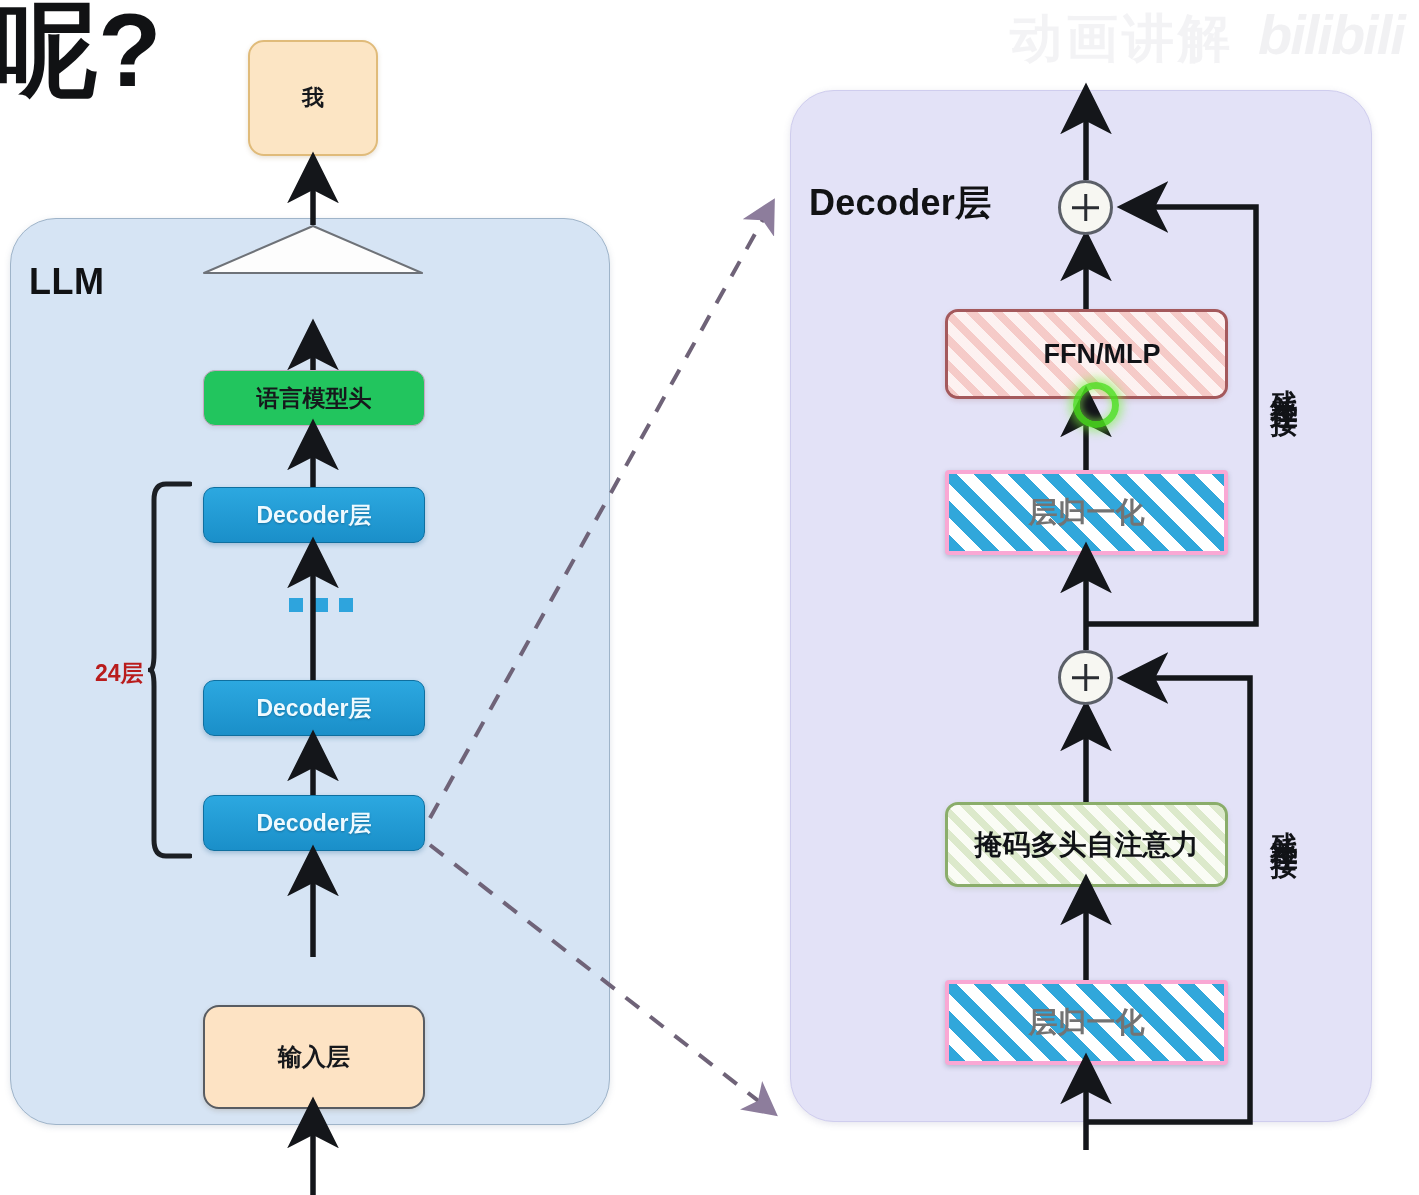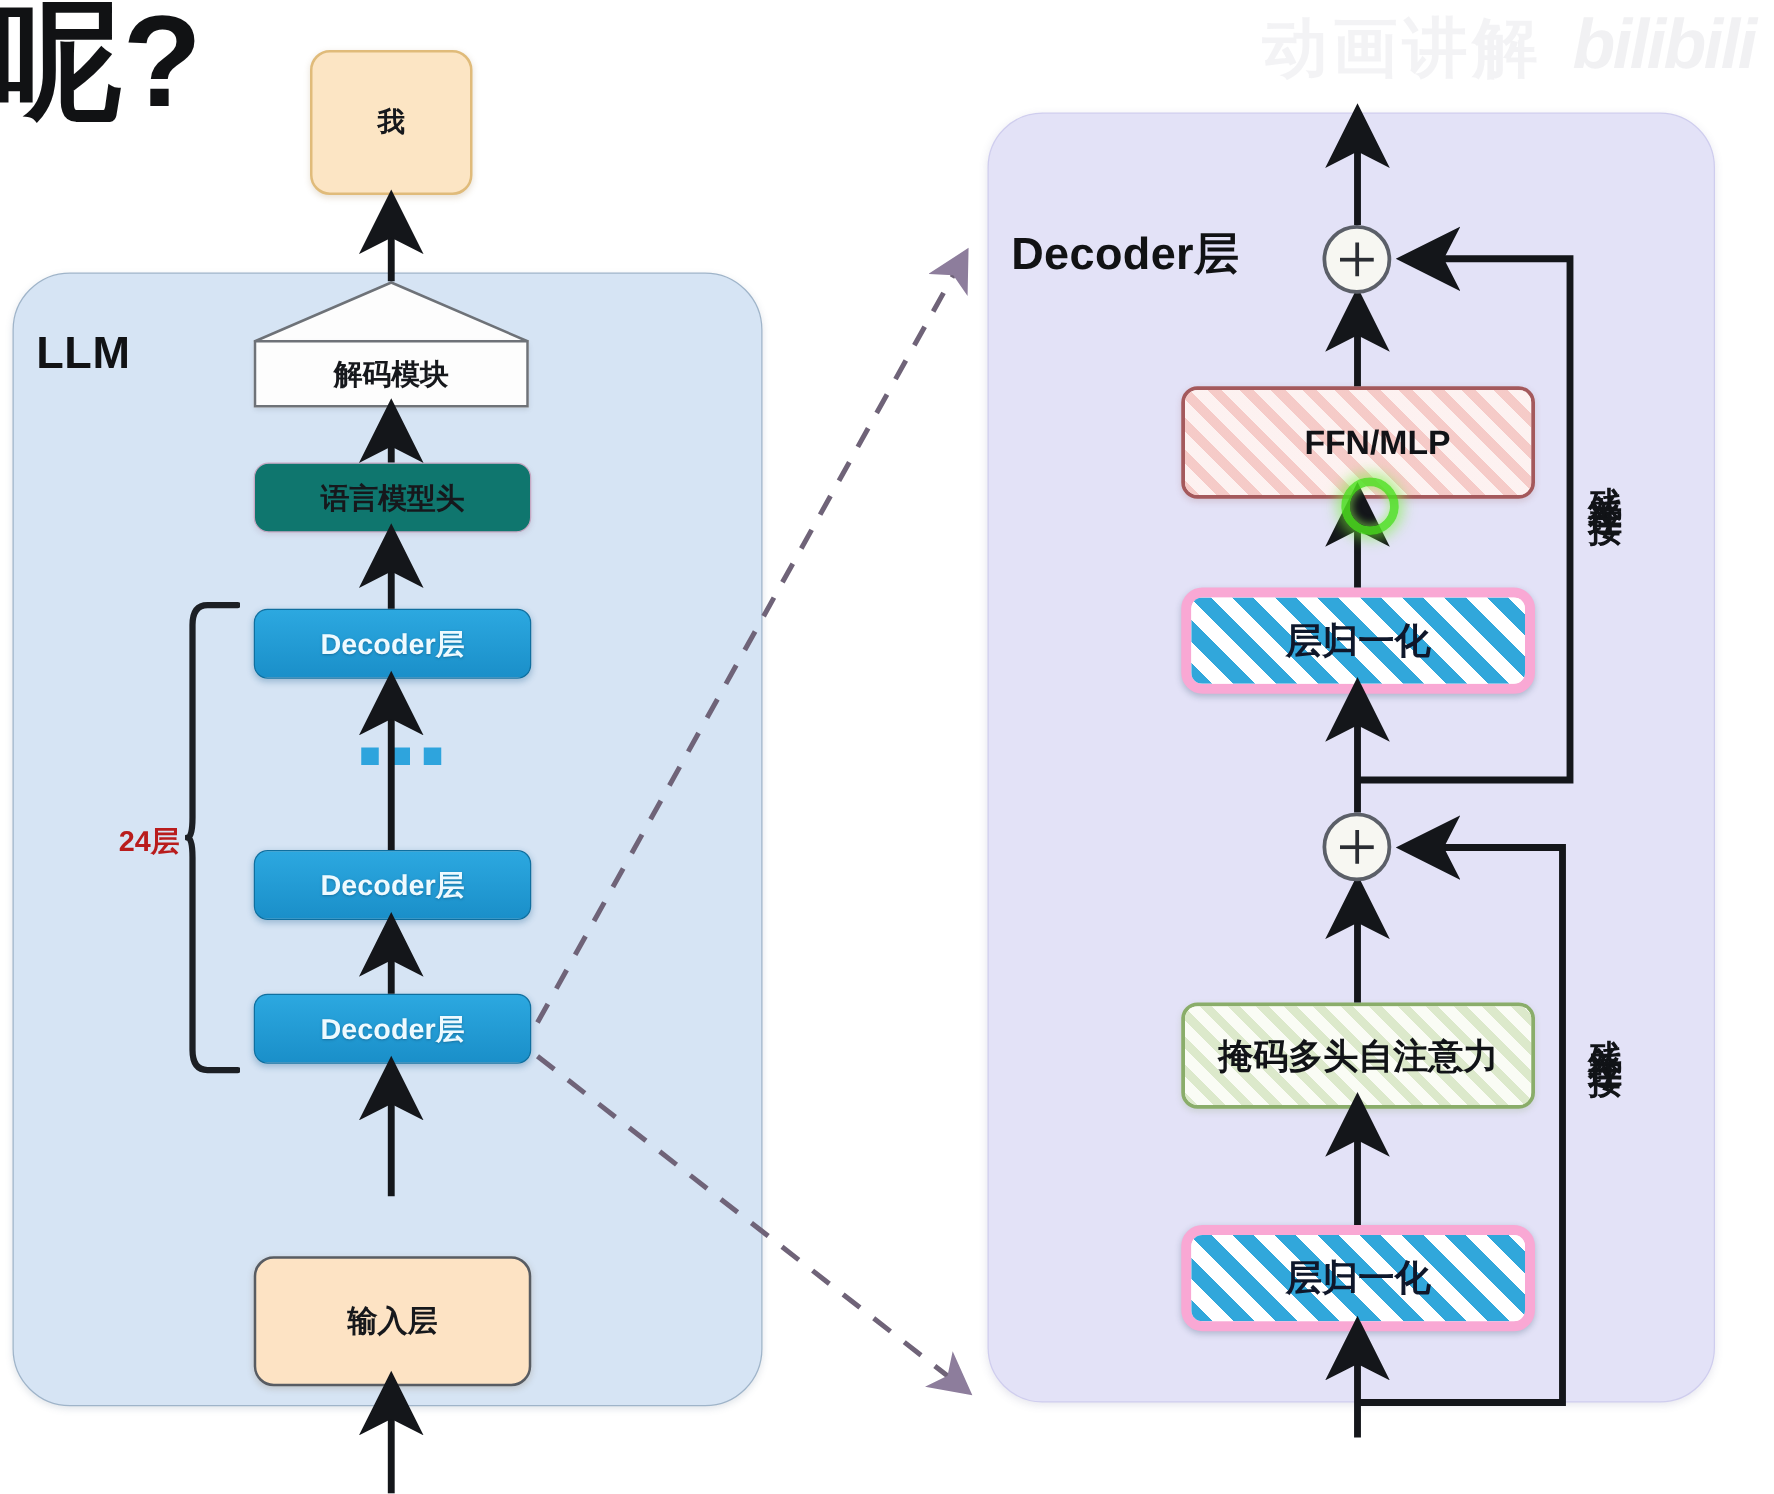--- a/index.html
+++ b/index.html
@@ -89,21 +89,21 @@
     box-shadow:0 2px 4px rgba(80,90,100,.18);
   }
   #decode-roof{
     position:absolute; left:203px; top:225px; width:220px; height:49px;
     overflow:visible;
   }
 
   
   #node-lm-head{
     left:203px; top:370px; width:222px; height:56px;
-    background:#0f766e;
+    background:#22c55e;
     border:1.5px solid #c7a8c3;
     border-radius:12px;
     font-size:23px;
     box-shadow:0 2px 4px rgba(140,110,140,.18);
   }
 
   .decoder-box{
     left:203px; width:222px; height:56px;
     background:linear-gradient(180deg,#2ca8e0 0%,#1a8fc9 100%);
     border:1.5px solid #0f6f9f;
@@ -164,24 +164,24 @@
   #node-ffn::before{
     background:repeating-linear-gradient(45deg,
       #f5c9c6 0px,#f5c9c6 8px,
       #fdf2f1 8px,#fdf2f1 18px);
     opacity:.95;
   }
 
   .ln-box{
     position:absolute; box-sizing:border-box;
     display:flex; align-items:center; justify-content:center;
-    border:8px solid #f9a8d4;
-    border-radius:17px;
+    border:4px solid #f9a8d4;
+    border-radius:4px;
     background:#ffffff;
-    font-size:29px; font-weight:700; color:#0f172a;
+    font-size:29px; font-weight:700; color:#737373;
     overflow:hidden;
     box-shadow:0 2px 5px rgba(30,60,90,.25);
   }
   .ln-box span{ position:relative; z-index:3; }
   .ln-box::before{
     content:""; position:absolute; inset:0; z-index:1;
     background:repeating-linear-gradient(45deg,
       #31a7db 0px,#31a7db 12px,
       #ffffff 12px,#ffffff 24px);
   }
@@ -272,23 +272,20 @@
     <div id="llm-panel-label">LLM</div>
   </div>
 
   <div class="node" id="node-token">
     <span>我</span>
   </div>
 
   <svg id="decode-roof" viewBox="0 0 220 49" preserveAspectRatio="none">
     <polygon points="1,48 110,1 219,48" fill="#fdfdfd" stroke="#6e7278" stroke-width="2" stroke-linejoin="round"></polygon>
   </svg>
-  <div class="node" id="node-decode-module">
-    <span>解码模块</span>
-  </div>
 
   <div class="node" id="node-lm-head">
     <span>语言模型头</span>
   </div>
 
   <div class="node decoder-box" id="node-decoder-top">
     <span>Decoder层</span>
   </div>
 
   <div id="ellipsis">

